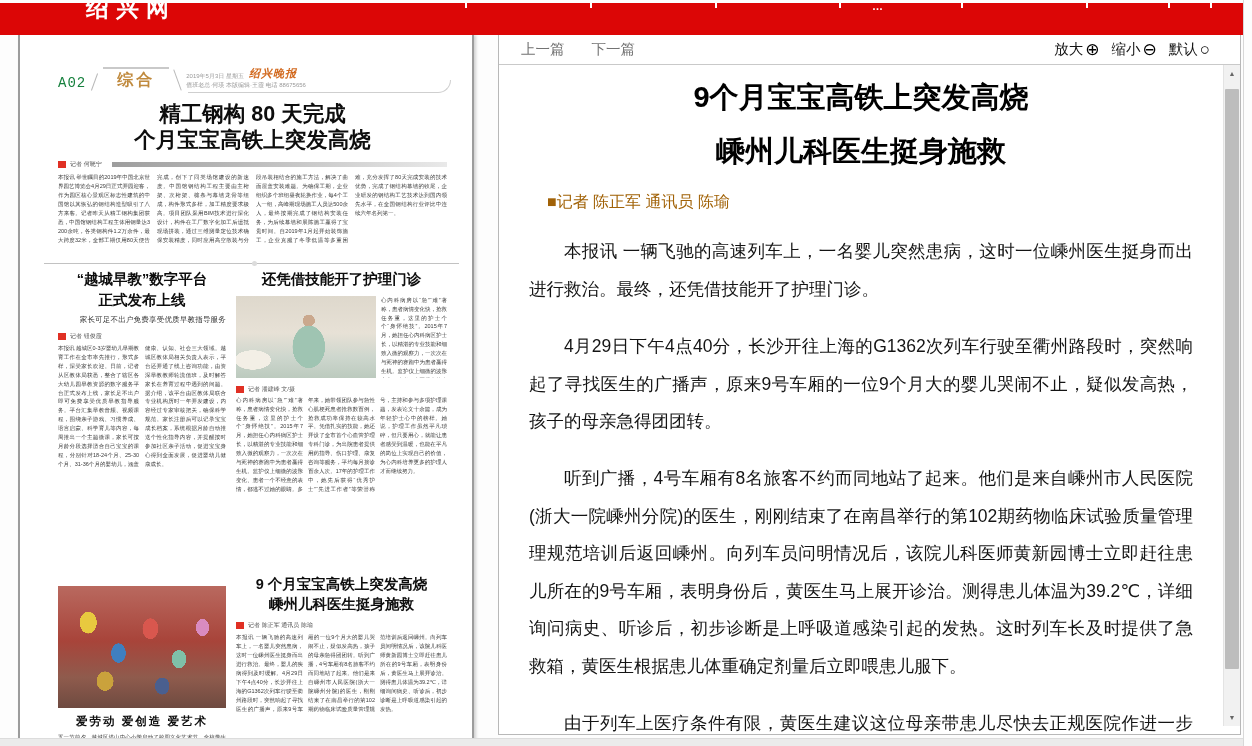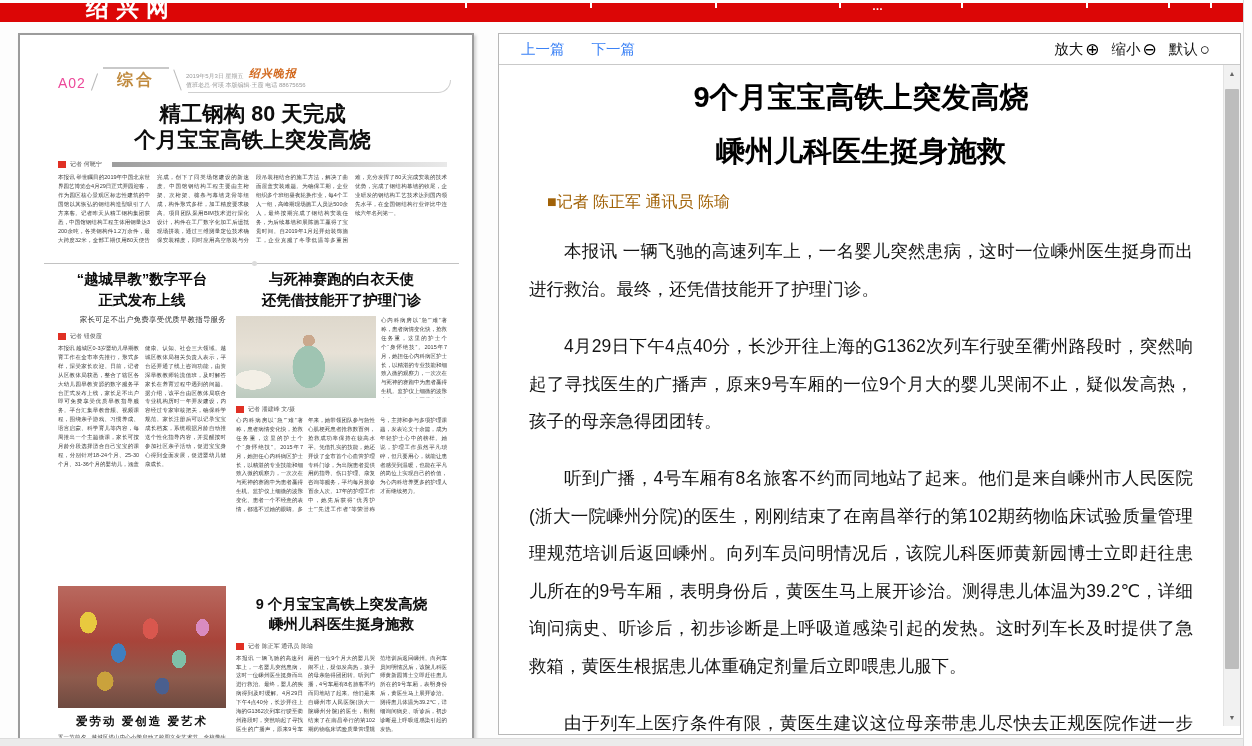--- a/index.html
+++ b/index.html
@@ -1,34 +1,34 @@
 <!DOCTYPE html>
 <html><head>
 <meta charset="utf-8">
 <style>
   html,body{margin:0;padding:0}
   body{width:1252px;height:746px;position:relative;overflow:hidden;background:#fdfdfd;
        font-family:"Liberation Sans","DejaVu Sans",sans-serif;color:#111}
 
   
-  .banner{position:absolute;left:0;top:3px;width:1243px;height:19px;background:#dc0606;overflow:hidden;z-index:3}
+  .banner{position:absolute;left:0;top:3px;width:1243px;height:32px;background:#dc0606;overflow:hidden;z-index:3}
   .banner .logo{position:absolute;left:86px;top:-10px;color:#fff;font-size:23px;font-weight:bold;letter-spacing:7px;white-space:nowrap}
   .tick{position:absolute;top:0;width:2px;height:5px;background:#fff}
   .dots{position:absolute;top:-3px;color:#fff;font-size:11px;letter-spacing:2px;font-weight:bold}
 
   .edge-line{position:absolute;left:1243px;top:0;width:1px;height:746px;background:#d8d8d8}
   .bottom-strip{position:absolute;left:0;top:738px;width:1243px;height:8px;background:#ebebeb;z-index:6;border-top:1px solid #dcdcdc}
 
   
   .paper{position:absolute;left:18px;top:33px;width:452px;height:705px;background:#fff;
          border:2px solid #9c9c9c;box-shadow:2px 2px 3px rgba(0,0,0,.18);z-index:2}
   .paper-inner{position:absolute;left:0;top:0;right:0;bottom:0;overflow:hidden;padding:0 25px 0 38px}
 
   .p-header{margin-top:30px;display:flex;align-items:flex-end;gap:6px;position:relative;height:26px}
-  .p-pageno{font-family:Liberation Sans, sans-serif;font-size:14px;color:#ec4899;letter-spacing:1px}
+  .p-pageno{font-family:Liberation Mono, monospace;font-size:14px;color:#15803d;letter-spacing:1px}
   .diag{width:1px;height:18px;background:#b9b9b9;transform:rotate(20deg);margin:0 2px}
   .diag2{width:1px;height:22px;background:#b9b9b9;transform:rotate(-20deg);margin:0 2px}
   .p-section{font-size:16px;color:#c08a3e;font-weight:bold;border-top:2px solid #c9c9c9;padding:1px 14px 0 14px;letter-spacing:3px}
   .p-dateblock{font-size:6px;color:#9a9a9a;line-height:1.5;padding-bottom:1px}
   .p-dateblock .row1{display:flex;align-items:flex-end;gap:5px}
   .p-masthead{color:#d2691e;font-weight:bold;font-style:italic;font-size:11px;letter-spacing:1px}
   .p-curve{position:absolute;left:130px;right:-4px;bottom:-2px;height:12px;border-bottom:1px solid #cfcfcf;border-right:1px solid #cfcfcf;border-radius:0 0 26px 0}
 
   .lead-title{margin-top:10px;text-align:center;font-weight:bold;font-size:21.5px;line-height:1.22;color:#0d0d0d}
 
@@ -73,21 +73,21 @@
       linear-gradient(180deg,#ded8cc 0%,#e7e1d6 45%,#cdd6cd 75%,#bccabe 100%)}
   .minicol{flex:1;height:82px;overflow:hidden}
   .a3-body{margin-top:2px;height:158px;column-count:3;column-gap:5px;overflow:hidden}
 
   .a4{margin-top:20px}
   .a4-body{margin-top:3px;height:86px;column-count:3;column-gap:5px;overflow:hidden}
 
   
   .reader{position:absolute;left:498px;top:33px;width:741px;height:700px;background:#fff;border:1px solid #b8b8b8;z-index:2}
   .toolbar{height:30px;border-bottom:1px solid #c9c9c9;display:flex;align-items:center;padding:0 30px 0 22px;font-size:14.5px}
-  .nav-link{cursor:pointer;color:#3b82f6}
+  .nav-link{cursor:pointer;color:#737373}
   .nav-link + .nav-link{margin-left:27px}
   .zoomctrl{margin-left:auto;display:flex;align-items:center;gap:4px}
   .zbtn{display:flex;align-items:center;gap:2px;cursor:pointer;color:#141414}
   .zbtn .zicon{font-size:17px;line-height:1;color:#000}
   .zbtn + .zbtn{margin-left:8px}
 
   .content{position:absolute;left:0;top:31px;right:17px;bottom:0;overflow:hidden;padding:6px 30px 0 30px}
   .a-title{text-align:center;font-weight:bold;font-size:29px;line-height:1.85;color:#000}
   .a-byline{margin:14px 0 0 18px;font-size:16px;color:#a16207}
   .a-para{margin-top:20px;font-size:17.5px;line-height:2.14;text-align:justify;text-indent:2em;color:#141414}
@@ -168,21 +168,20 @@
           <div class="photo-kids"></div>
           <div class="photo-cap">爱劳动 爱创造 爱艺术</div>
           <div class="photo-note tiny">五一节前夕，越城区塔山中心小学启动了校园文化艺术节，全校学生装扮成喜爱的课本人物和劳动者形象走上舞台，载歌载舞，展示自己亲手制作的手工和美术作品，共享艺术带来的快乐，本次文化艺术节将持续两个月。（记者 王晓宏 摄）</div>
         </div>
       </div>
 
       <div class="colR">
 
         <div>
           <div class="sub-title">
-            <div>与死神赛跑的白衣天使</div>
             <div>还凭借技能开了护理门诊</div>
           </div>
           <div class="a3-top">
             <div class="photo-nurse"></div>
             <div class="minicol tiny">心内科病房以“急”“难”著称，患者病情变化快，抢救任务重，这里的护士个个“身怀绝技”。2015年7月，她担任心内科病区护士长，以精湛的专业技能和细致入微的观察力，一次次在与死神的赛跑中为患者赢得生机。监护仪上细微的波形变化、患者一个不经意的表情，都逃不过她的眼睛。多年来，她带领团队参与急性心肌梗死患者抢救数百例，抢救成功率保持在较高水平。凭借扎实的技能，她还开设了全市首个心血管护理专科门诊，为出院患者提供用药指导、伤口护理、康复咨询等服务，平均每月接诊百余人次。17年的护理工作中，她先后获得“优秀护士”“先进工作者”等荣誉称号，主持和参与多项护理课题，发表论文十余篇，成为年轻护士心中的榜样。她说，护理工作虽然平凡琐碎，但只要用心，就能让患者感受到温暖，也能在平凡的岗位上实现自己的价值，为心内科培养更多的护理人才而继续努力。</div>
           </div>
           <div class="byrow">
             <span class="redtag"></span>
             <span class="by-txt">记者 潘建峰 文/摄</span>
           </div>

